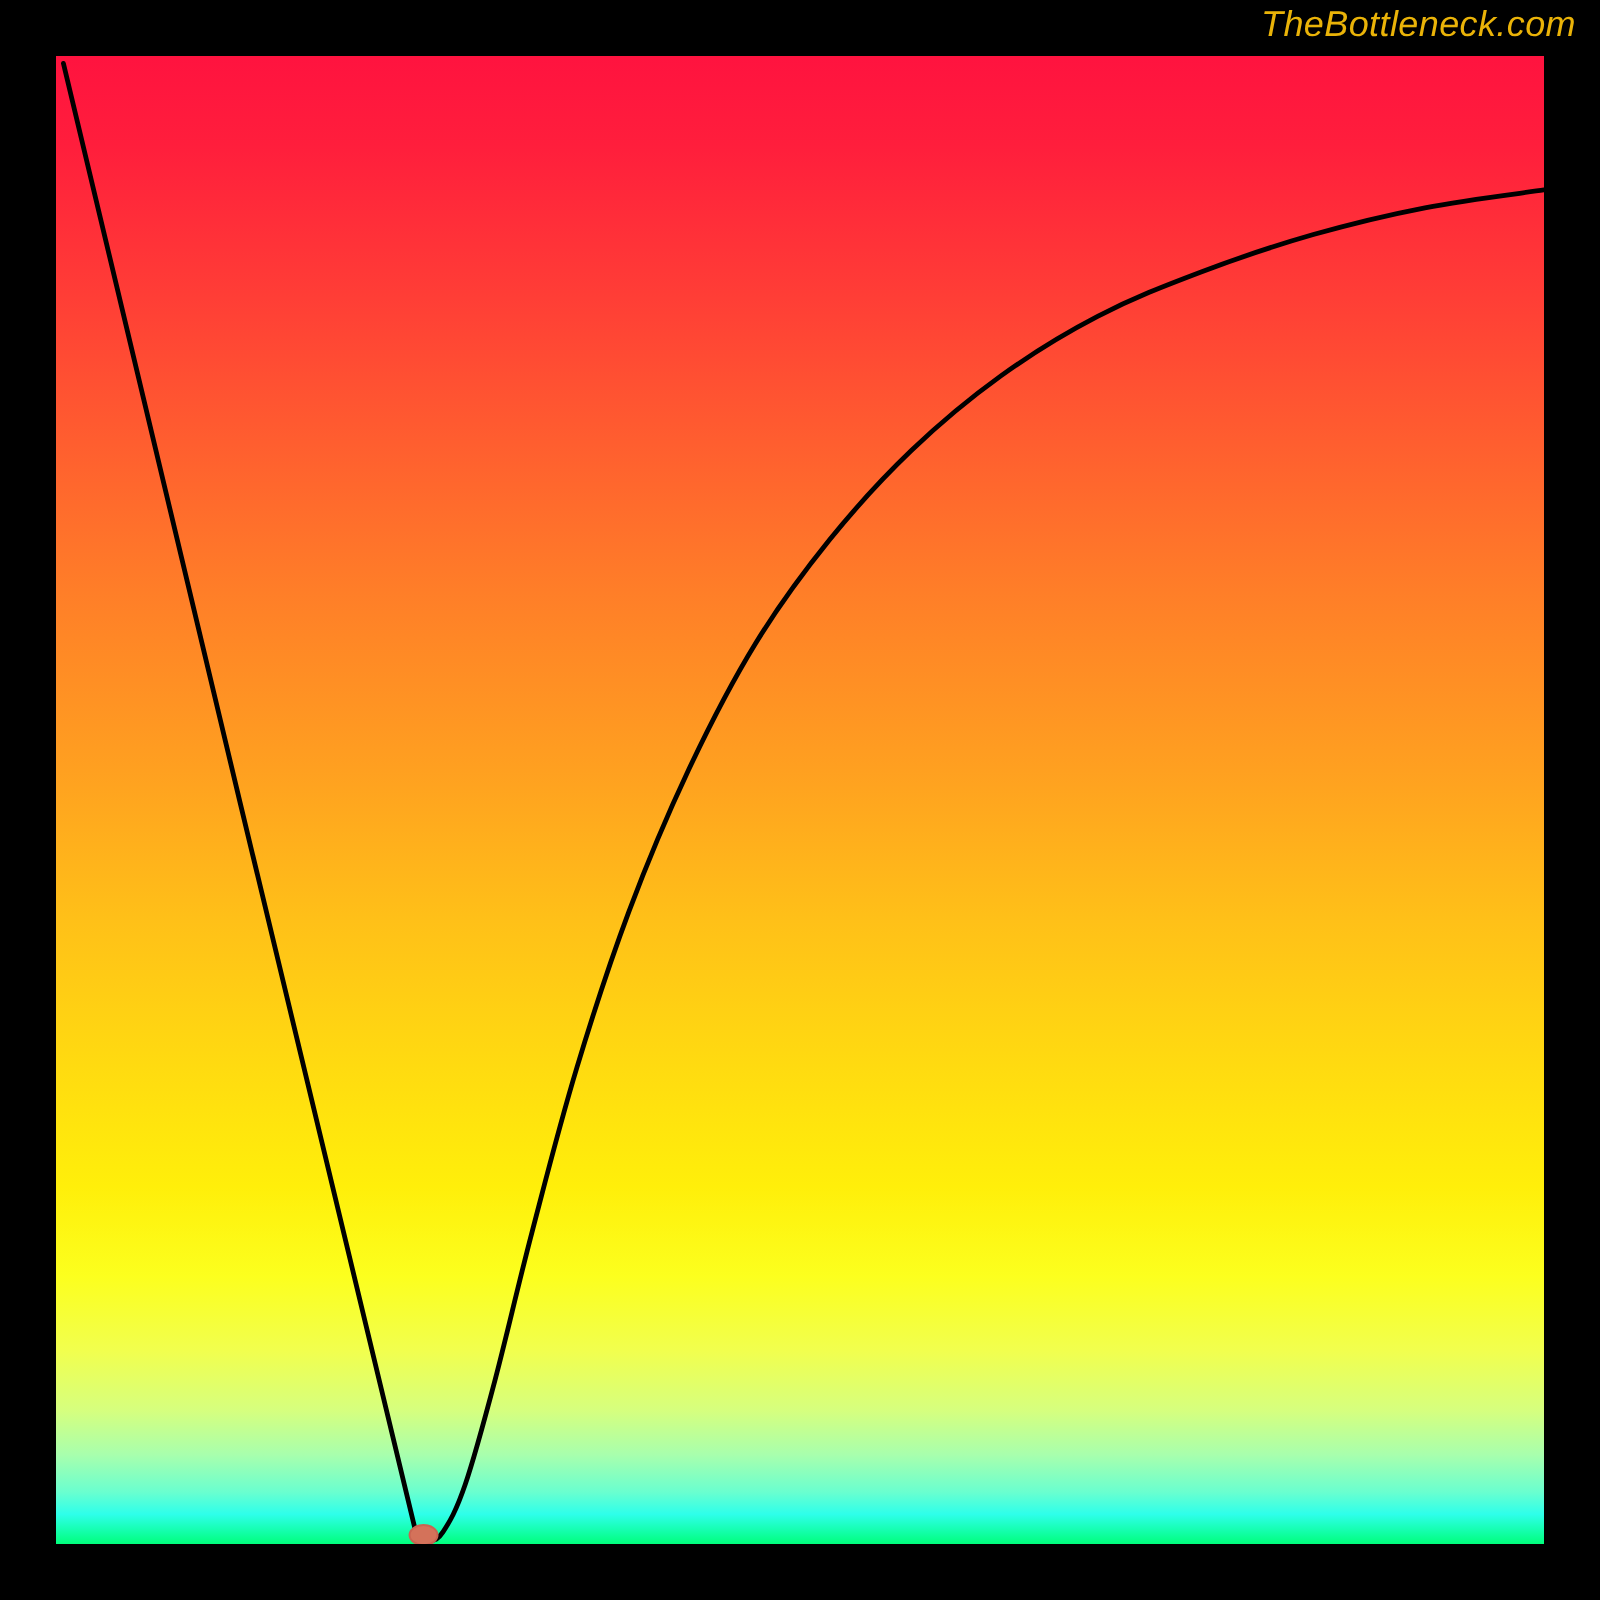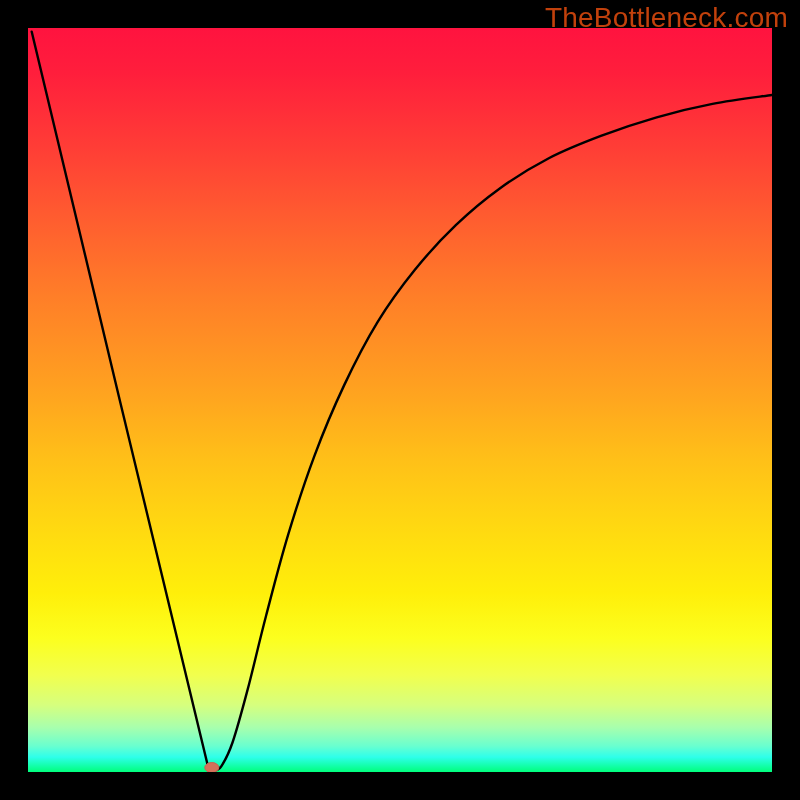--- a/index.html
+++ b/index.html
@@ -51,25 +51,26 @@
   .curve-svg {
     position: absolute;
     inset: 0;
     width: 100%;
     height: 100%;
   }
   .attribution {
     position: absolute;
     top: 2px;
     right: 12px;
-    color: #c2410c;
-    font-size: 28px;
+    color: #eab308;
+    font-size: 18px;
     letter-spacing: 0.2px;
     font-weight: 400;
     user-select: none;
+    font-style: italic;
   }
 </style>
 </head>
 <body>
 
 <div class="frame">
 
   <div class="plot-area">
     <div class="gradient-bg"></div>
 

